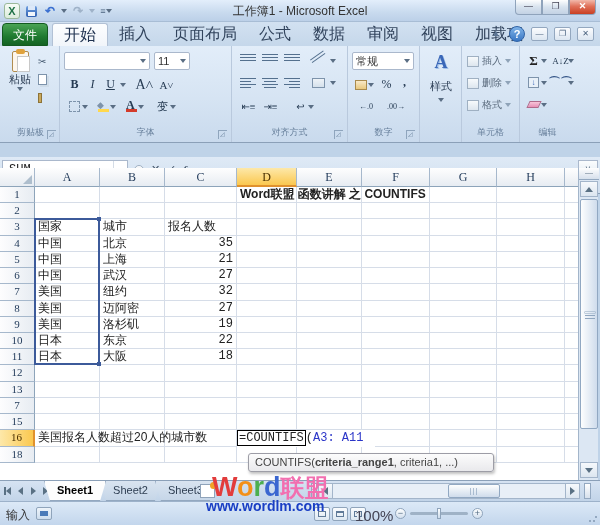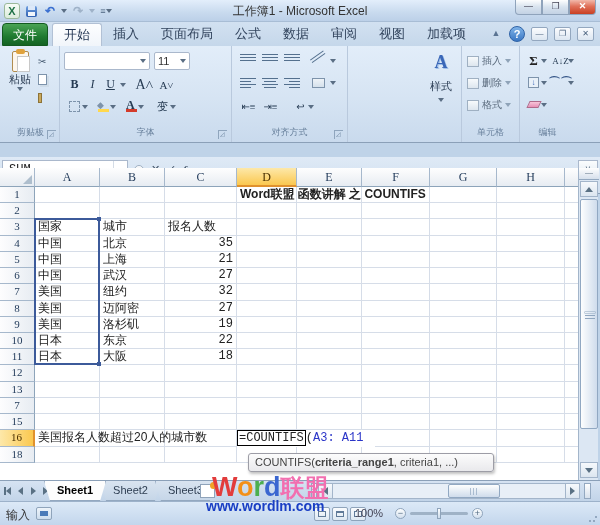--- a/index.html
+++ b/index.html
@@ -29,21 +29,21 @@
     text-align:center; line-height:13px; }
   .wbtn.min { border-radius:0 0 0 4px; }
   .wbtn.close { background:linear-gradient(#f2b9ab,#e0715a 45%,#c93f22); color:#fff; border-radius:0 0 4px 0; font-weight:bold; }
 
   
   .tabrow { left:0; top:22px; width:600px; height:24px; background:linear-gradient(#d2e1f1,#c5d7ea); }
   .filetab { left:2px; top:1px; width:46px; height:23px; border-radius:4px 4px 0 0;
     background:linear-gradient(#4aa455,#1e7a30 60%,#156324); color:#fff; text-align:center;
     line-height:22px; font-size:12px; border:1px solid #135a20; }
   .rtabs { left:52px; top:1px; display:flex; height:23px; }
-  .rtab { padding:0 11px; line-height:22px; color:#31435c; font-size:13px; }
+  .rtab { padding:0 11px; line-height:22px; color:#31435c; font-size:16px; }
   .rtab.active { background:linear-gradient(#fdfeff,#f1f5fa); border:1px solid #b2c1d5; border-bottom:none;
     border-radius:3px 3px 0 0; color:#1f3250; }
   .tabrow-right { right:6px; top:4px; display:flex; gap:6px; align-items:center; }
   .chev-up { width:14px; height:14px; color:#5a7392; font-size:9px; text-align:center; line-height:13px; }
   .helpbtn { width:16px; height:16px; border-radius:50%; background:linear-gradient(#7fb3e8,#3a77c4);
     color:#fff; font-weight:bold; font-size:11px; text-align:center; line-height:15px; border:1px solid #2e62a6; }
   .minibtn { width:17px; height:14px; border:1px solid #93a7bf; border-radius:2px;
     background:linear-gradient(#fbfcfe,#dce6f1); color:#49617e; font-size:8px; text-align:center; line-height:12px; }
 
   
@@ -151,21 +151,21 @@
   .statusbar { left:0; top:501px; width:600px; height:24px; background:linear-gradient(#dce9f7,#c3d6ec);
     border-top:1px solid #9db2ca; }
   .mode { left:6px; top:5px; font-size:12px; color:#333; }
   .macro { left:36px; top:5px; width:16px; height:13px; background:linear-gradient(#eef4fa,#cdddee);
     border:1px solid #8fa4bb; border-radius:2px; position:relative; }
   .macro:after { content:""; position:absolute; left:3px; top:3px; width:8px; height:5px; background:#4a7ab8; }
   .views { left:314px; top:5px; display:flex; gap:2px; }
   .vbtn { width:16px; height:14px; border:1px solid #8fa4bb; border-radius:2px;
     background:linear-gradient(#fafcfe,#dde8f2); position:relative; }
   .vbtn i { position:absolute; left:3px; top:3px; right:3px; bottom:3px; border:1px solid #5f7a98; }
-  .zoomtxt { left:355px; top:5px; font-size:11px; color:#445; }
+  .zoomtxt { left:355px; top:5px; font-size:15px; color:#445; }
   .zslider { left:395px; top:6px; display:flex; align-items:center; gap:4px; }
   .zbtn { width:11px; height:11px; border-radius:50%; background:linear-gradient(#fdfefe,#d3e0ee);
     border:1px solid #8fa4bb; color:#55импort6d84; font-size:9px; line-height:9px; text-align:center; color:#556d84; }
   .ztrack { width:58px; height:3px; background:#9fb2c6; border-radius:2px; position:relative; }
   .zthumb { position:absolute; left:27px; top:-4px; width:4px; height:11px;
     background:linear-gradient(#fdfefe,#cddcec); border:1px solid #8fa4bb; }
   .grip { right:2px; bottom:2px; width:10px; height:10px;
     background:
       radial-gradient(circle at 2px 8px, #93a8c0 1px, transparent 1.5px),
       radial-gradient(circle at 6px 8px, #93a8c0 1px, transparent 1.5px),
@@ -339,20 +339,36 @@
       </div>
     <span class="tri" style="position:absolute;left:98px;top:35px"></span>
     <div class="fbtn" style="left:8px;top:52px;font-size:10px">⇤≡</div>
     <div class="fbtn" style="left:30px;top:52px;font-size:10px">⇥≡</div>
     <div class="fbtn" style="left:60px;top:52px;font-size:10px">↩</div>
     <span class="tri" style="position:absolute;left:76px;top:59px"></span>
     <div class="glabel">对齐方式</div>
     <div class="launcher" style="right:4px"></div>
   </div>
 
+  <div class="group" style="left:348px;width:72px">
+    <div class="combo" style="left:4px;top:6px;width:62px">
+        <span>常规</span>
+        <span class="tri"></span>
+      </div>
+    <div class="fbtn" style="left:4px;top:30px">
+        <span style="width:12px;height:10px;background:linear-gradient(#f8e9c8,#e8c87e);border:1px solid #a98b4e;display:block"></span>
+      </div>
+    <span class="tri" style="position:absolute;left:20px;top:37px"></span>
+    <div class="fbtn" style="left:30px;top:30px">%</div>
+    <div class="fbtn" style="left:48px;top:28px;font-weight:bold">,</div>
+    <div class="fbtn" style="left:4px;top:52px;font-size:8px;width:28px">←.0</div>
+    <div class="fbtn" style="left:34px;top:52px;font-size:8px;width:28px">.00→</div>
+    <div class="glabel">数字</div>
+    <div class="launcher" style="right:4px"></div>
+  </div>
 
   <div class="group" style="left:420px;width:42px">
     <div class="bigbtn" style="left:3px;top:6px;width:36px">
       <span class="styleA">A</span>
       <span style="margin-top:6px">样式</span>
       <span class="tri" style="margin-top:4px"></span>
     </div>
   </div>
 
   <div class="group" style="left:462px;width:58px">

